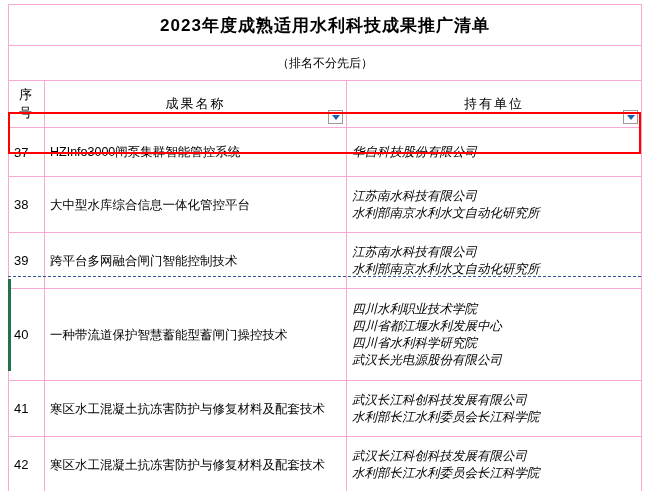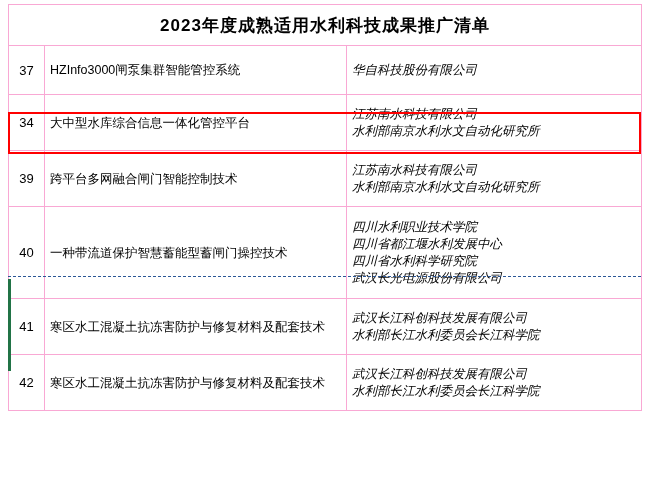--- a/index.html
+++ b/index.html
@@ -67,21 +67,21 @@
   }
   .filter-btn .arrow {
     width: 0;
     height: 0;
     border-left: 4px solid transparent;
     border-right: 4px solid transparent;
     border-top: 5px solid #1a5fb4;
   }
   .col-no {
     width: 36px;
-    text-align: center;
+    text-align: left;
     font-size: 13px;
   }
   .col-name {
     padding-left: 8px;
     font-size: 12.5px;
   }
   .col-org {
     padding-left: 8px;
     font-size: 12.5px;
   }
@@ -133,33 +133,53 @@
   <table class="doc">
     <colgroup>
       <col style="width:36px">
       <col style="width:302px">
       <col style="width:295px">
     </colgroup>
     <tbody>
       <tr>
         <td class="title-cell" colspan="3">2023年度成熟适用水利科技成果推广清单</td>
       </tr>
+      <tr>
+        <td class="subtitle-cell" colspan="3">（排名不分先后）</td>
+      </tr>
+      <tr>
+        <td class="head-cell">
+          <span>序 号</span>
+        </td>
+        <td class="head-cell">
+          <span>成果名称</span>
+          <span class="filter-btn">
+              <span class="arrow"></span>
+            </span>
+        </td>
+        <td class="head-cell">
+          <span>持有单位</span>
+          <span class="filter-btn">
+              <span class="arrow"></span>
+            </span>
+        </td>
+      </tr>
 
       <tr class="row-37">
         <td class="col-no">37</td>
         <td class="col-name name-cell">HZInfo3000闸泵集群智能管控系统</td>
         <td class="col-org">
           <div class="org-lines">
             <div>华自科技股份有限公司</div>
           </div>
         </td>
       </tr>
 
       <tr style="height:56px">
-        <td class="col-no">34</td>
+        <td class="col-no">38</td>
         <td class="col-name name-cell">大中型水库综合信息一体化管控平台</td>
         <td class="col-org">
           <div class="org-lines">
             <div>江苏南水科技有限公司</div>
             <div>水利部南京水利水文自动化研究所</div>
           </div>
         </td>
       </tr>
 
       <tr style="height:56px">

